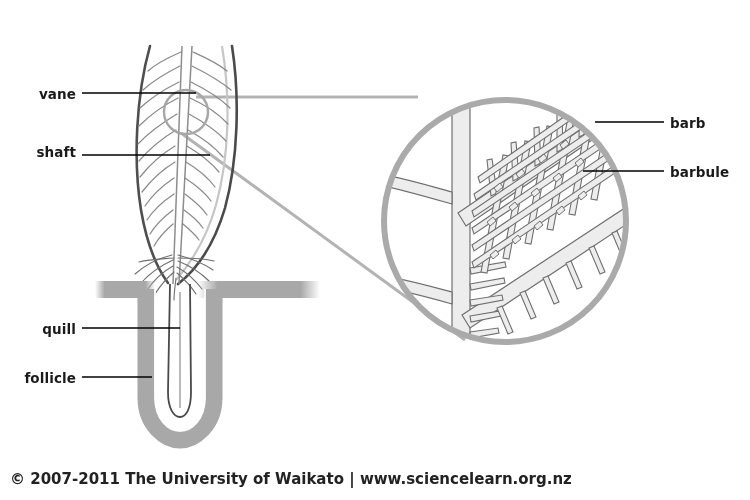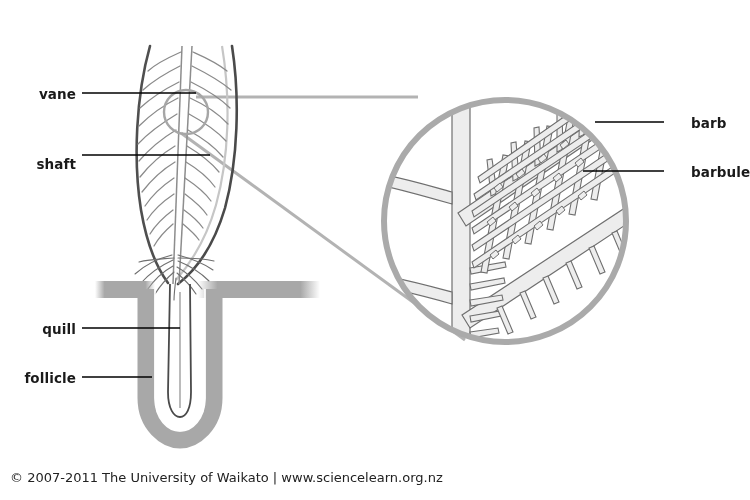--- a/index.html
+++ b/index.html
@@ -31,44 +31,44 @@
   .lbl {
     position: absolute;
     font-weight: bold;
     font-size: 13.5px;
     color: #1a1a1a;
     white-space: nowrap;
     letter-spacing: 0.1px;
     font-family: "DejaVu Sans", "Liberation Sans", sans-serif;
   }
   .lbl-left { text-align: right; }
-  .lbl-right { text-align: left; margin-left: 21px; }
+  .lbl-right { text-align: left; }
   #label-vane   { left: 0px;   top: 86px;  width: 76px; }
-  #label-shaft  { left: 0px;   top: 156px; width: 76px; }
+  #label-shaft  { left: 0px;   top: 144px; width: 76px; }
   #label-quill  { left: 0px;   top: 309px; width: 76px; margin-top: 12px; }
   #label-follicle { left: 0px; top: 370px; width: 76px; }
   #label-barb    { left: 670px; top: 115px; }
   #label-barbule { left: 670px; top: 164px; text-align: center; }
   #caption-magnification {
     position: absolute;
     left: 330px;
     top: 368px;
     width: 360px;
     text-align: center;
     font-weight: bold;
     font-size: 13.5px;
     color: #1a1a1a;
     font-family: "DejaVu Sans", "Liberation Sans", sans-serif;
   }
   #copyright-line {
     position: absolute;
     left: 10px;
     top: 470px;
-    font-size: 13px;
-    font-weight: normal;
+    font-size: 15px;
+    font-weight: bold;
     color: #222222;
     white-space: nowrap;
     font-family: "DejaVu Sans", "Liberation Sans", sans-serif;
   }
 </style>
 </head>
 <body>
 
 <div id="diagram-root">
 

